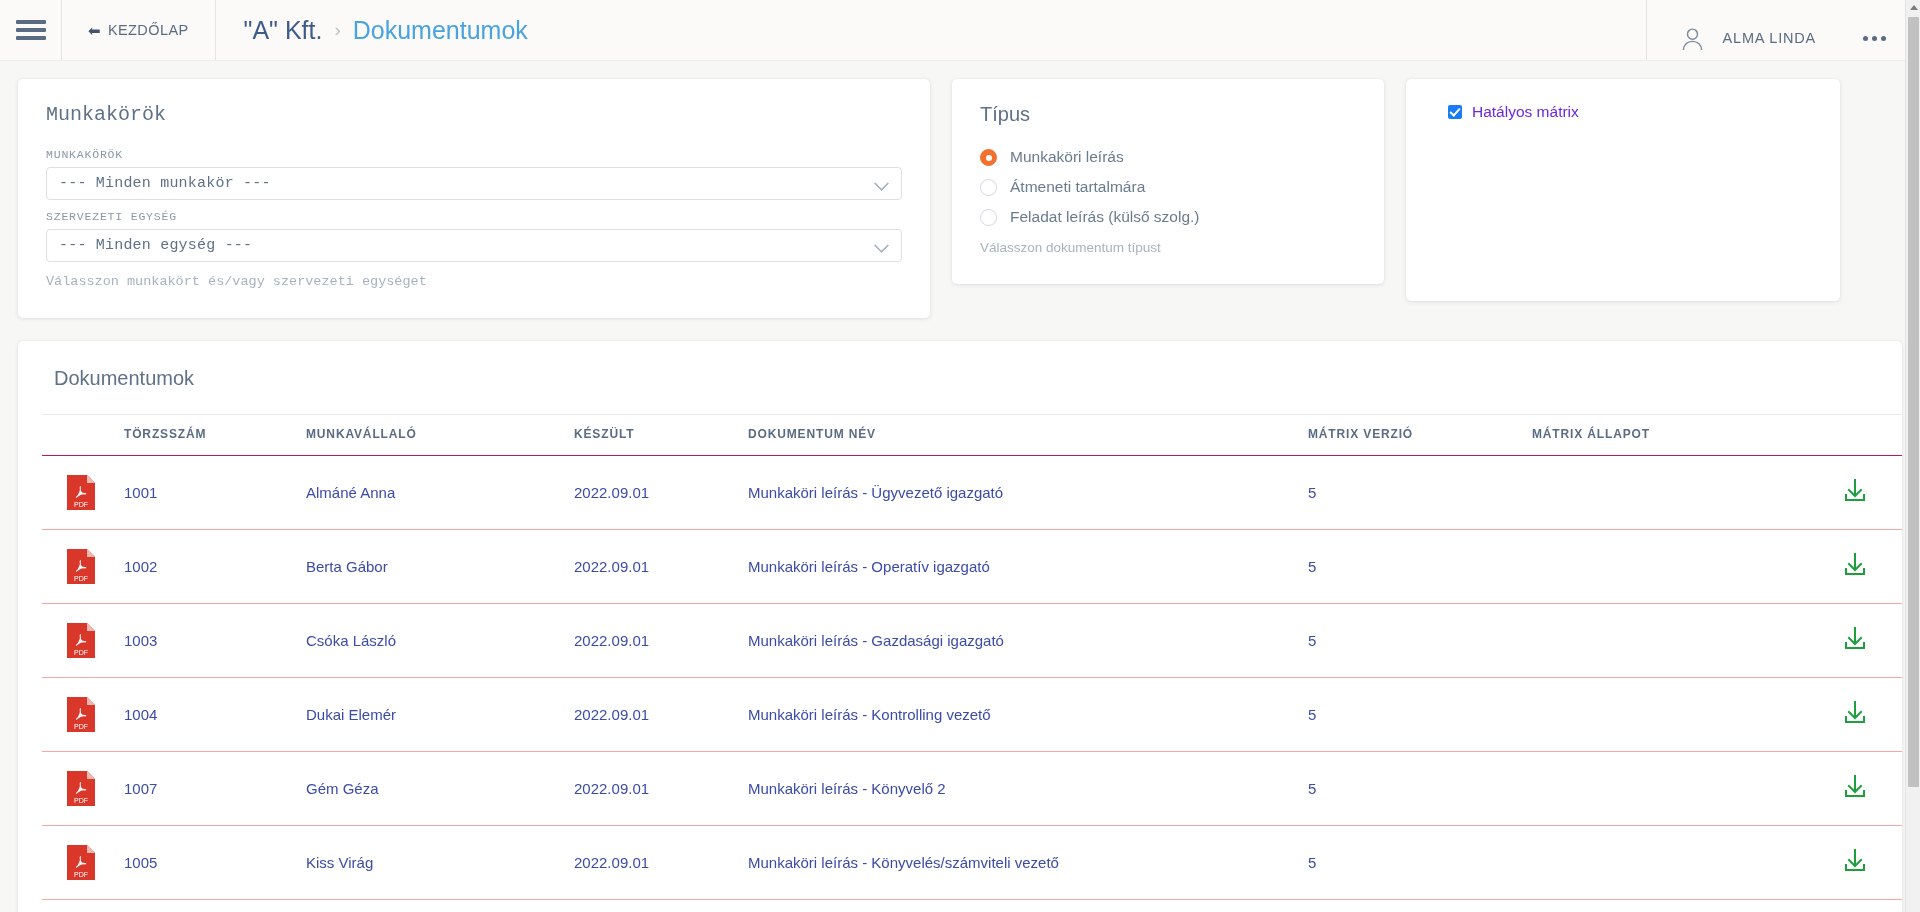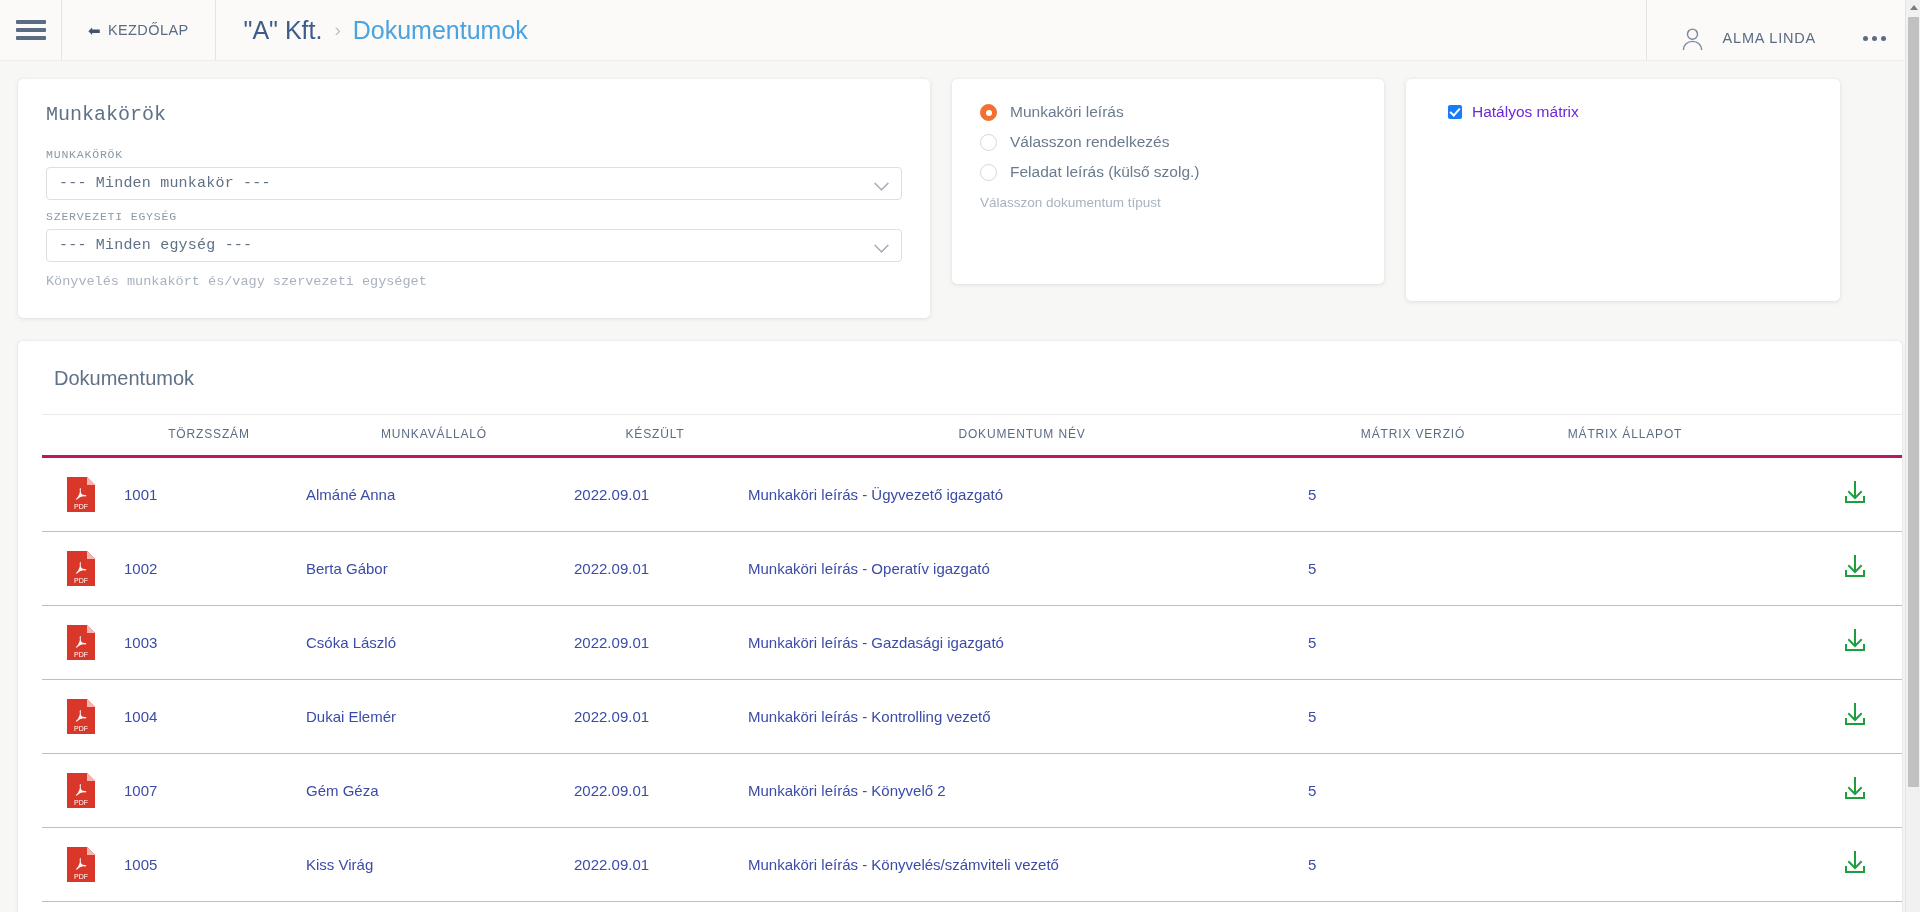--- a/index.html
+++ b/index.html
@@ -286,29 +286,29 @@
     font-weight: 400;
     margin: 6px 0 24px 12px;
   }
 
   table.doclist {
     width: 100%;
     border-collapse: collapse;
     table-layout: fixed;
   }
   table.doclist th {
-    text-align: center;
+    text-align: left;
     font-size: 12px;
-    font-weight: normal;
+    font-weight: bold;
     letter-spacing: .85px;
     color: #5a6c84;
     text-transform: uppercase;
     padding: 12px 6px 14px 6px;
     border-top: 1px solid #e8eaec;
-    border-bottom: 3px solid #be185d;
+    border-bottom: 1px solid #be185d;
     white-space: nowrap;
   }
   table.doclist td {
     font-size: 15px;
     color: #3b4ba8;
     padding: 18px 6px;
     border-bottom: 1px solid #fca5a5;
     height: 69px;
     vertical-align: middle;
   }
@@ -435,32 +435,33 @@
           <span class="sel-value">--- Minden munkakör ---</span>
           <span class="chev"></span>
         </div>
 
         <label class="field-label">SZERVEZETI EGYSÉG</label>
         <div class="select-box">
           <span class="sel-value">--- Minden egység ---</span>
           <span class="chev"></span>
         </div>
 
-        <div class="help-text">Könyvelés munkakört és/vagy szervezeti egységet</div>
+        <div class="help-text">Válasszon munkakört és/vagy szervezeti egységet</div>
       </div>
 
       <div class="card card-tipus">
+        <div class="card-title">Típus</div>
 
         <div class="radio-row">
           <span class="radio checked"></span>
           <span class="radio-label">Munkaköri leírás</span>
         </div>
         <div class="radio-row">
           <span class="radio"></span>
-          <span class="radio-label">Válasszon rendelkezés</span>
+          <span class="radio-label">Átmeneti tartalmára</span>
         </div>
         <div class="radio-row">
           <span class="radio"></span>
           <span class="radio-label">Feladat leírás (külső szolg.)</span>
         </div>
 
         <div class="help-text radio-help">Válasszon dokumentum típust</div>
       </div>
 
       <div class="card card-egyeb">

